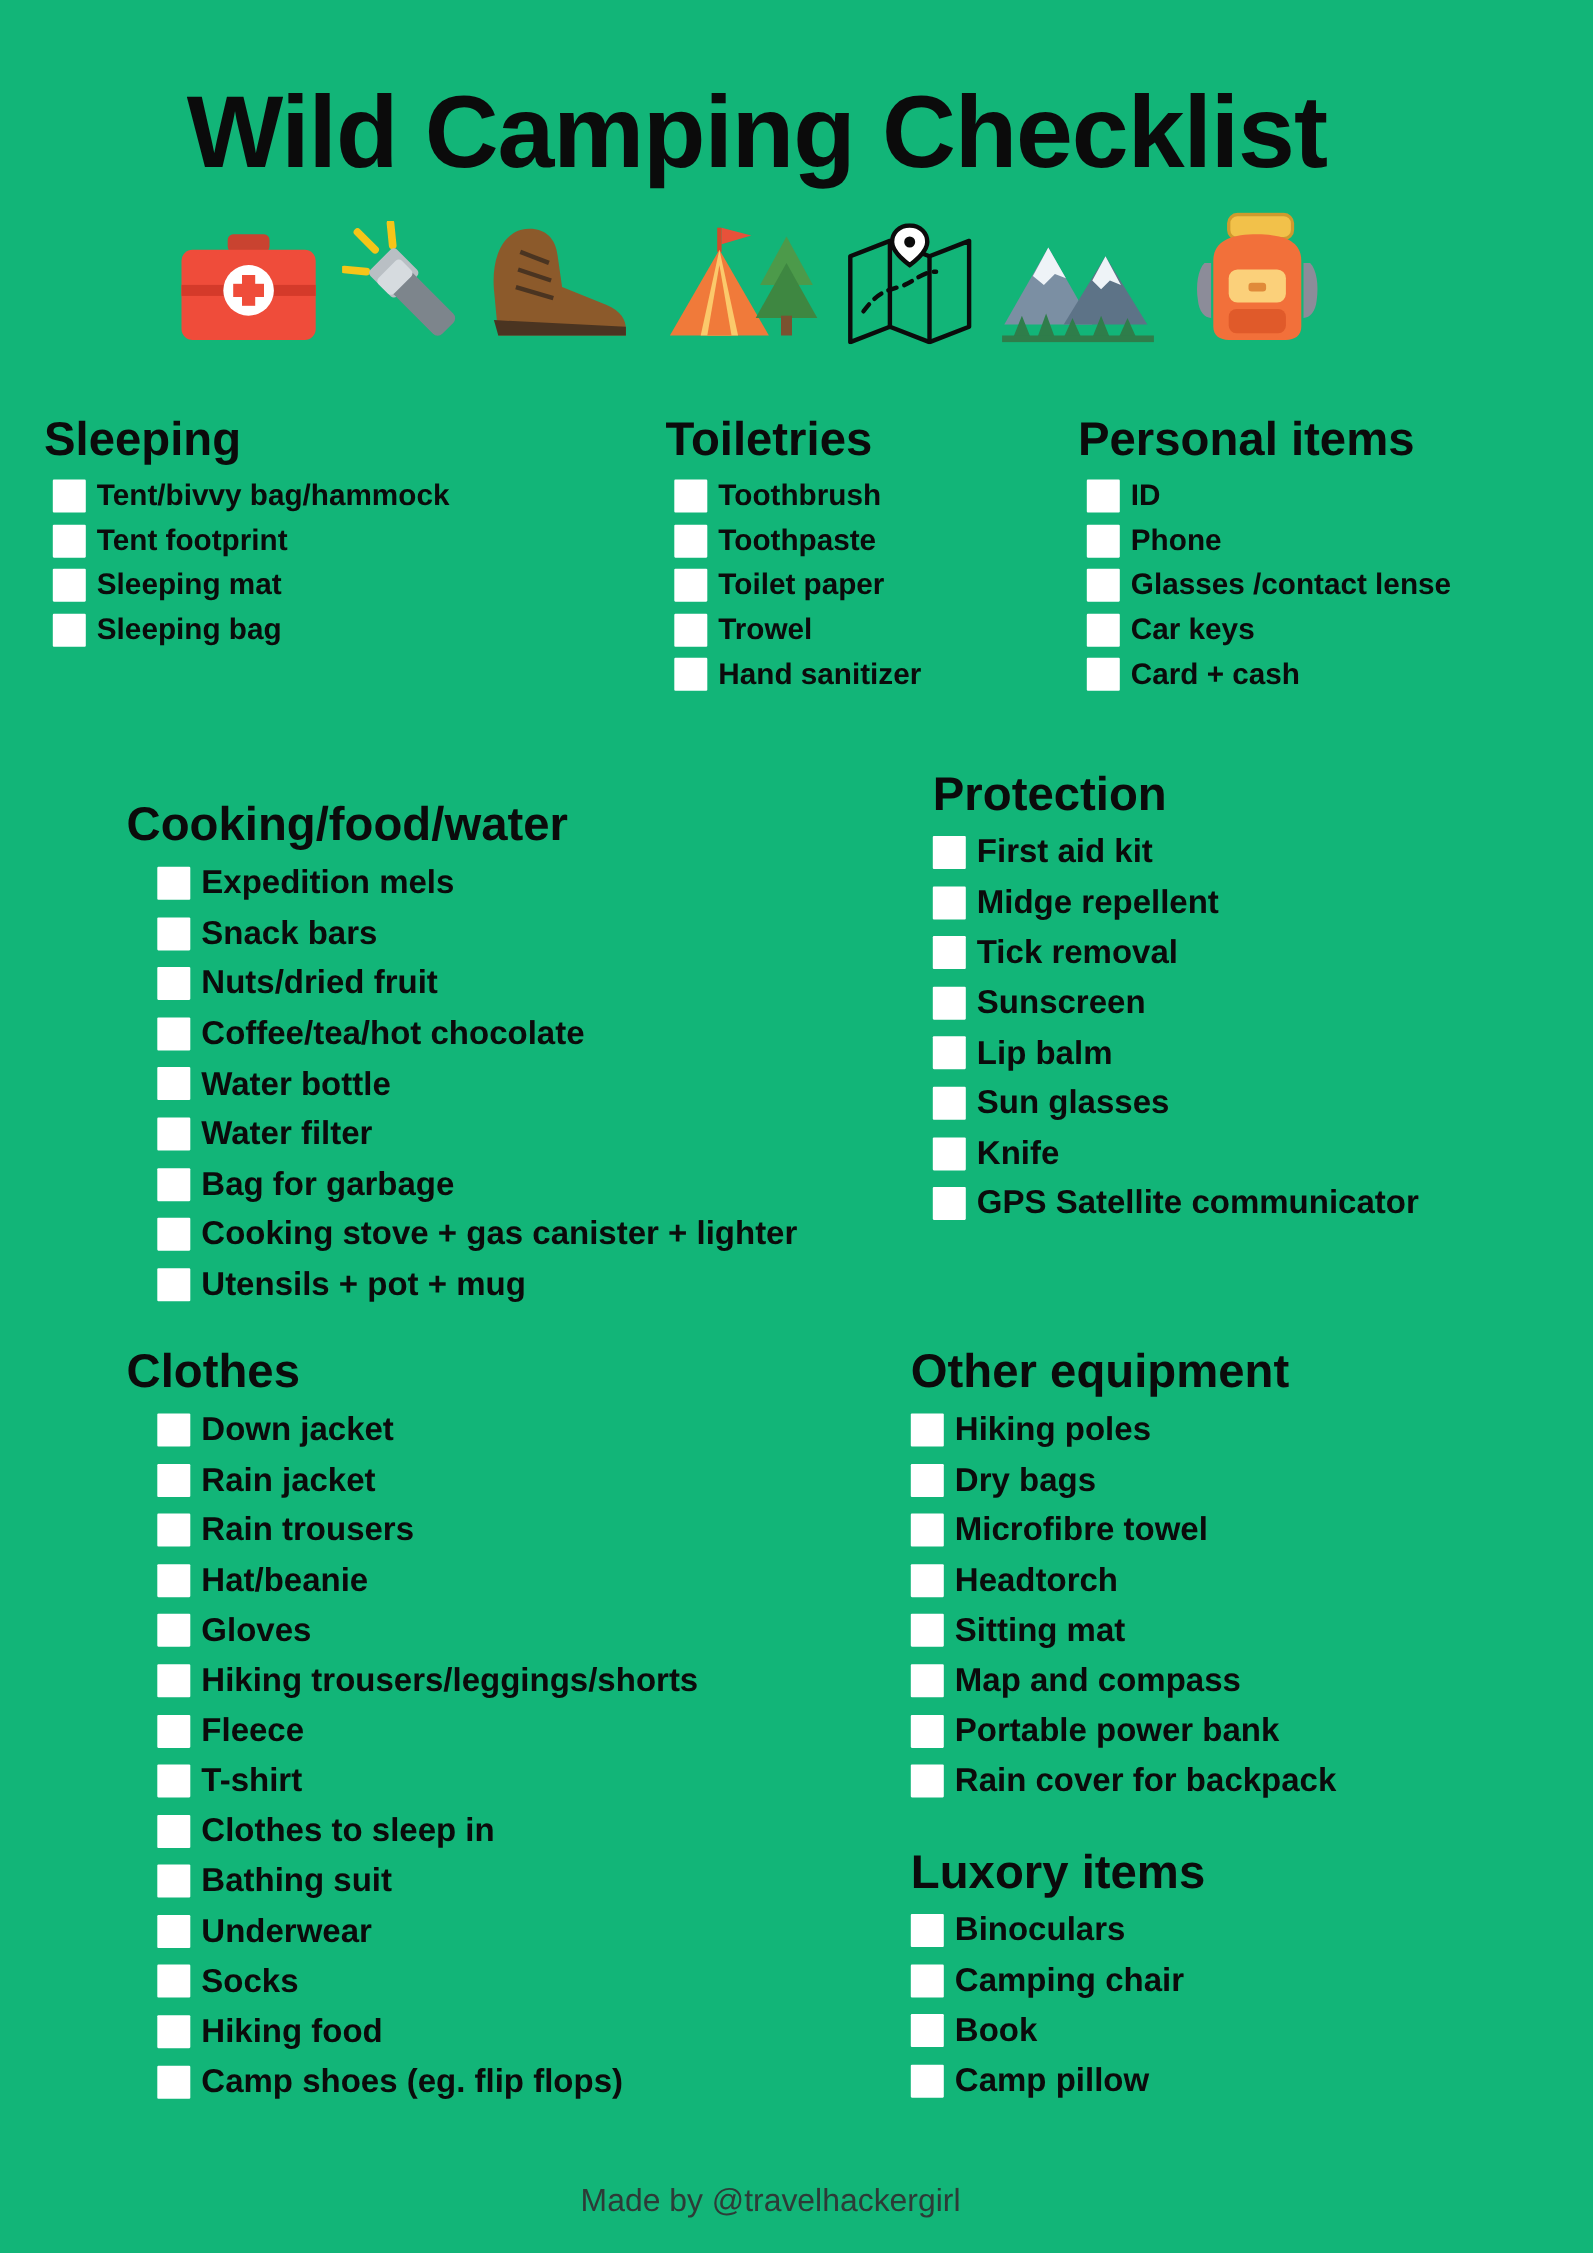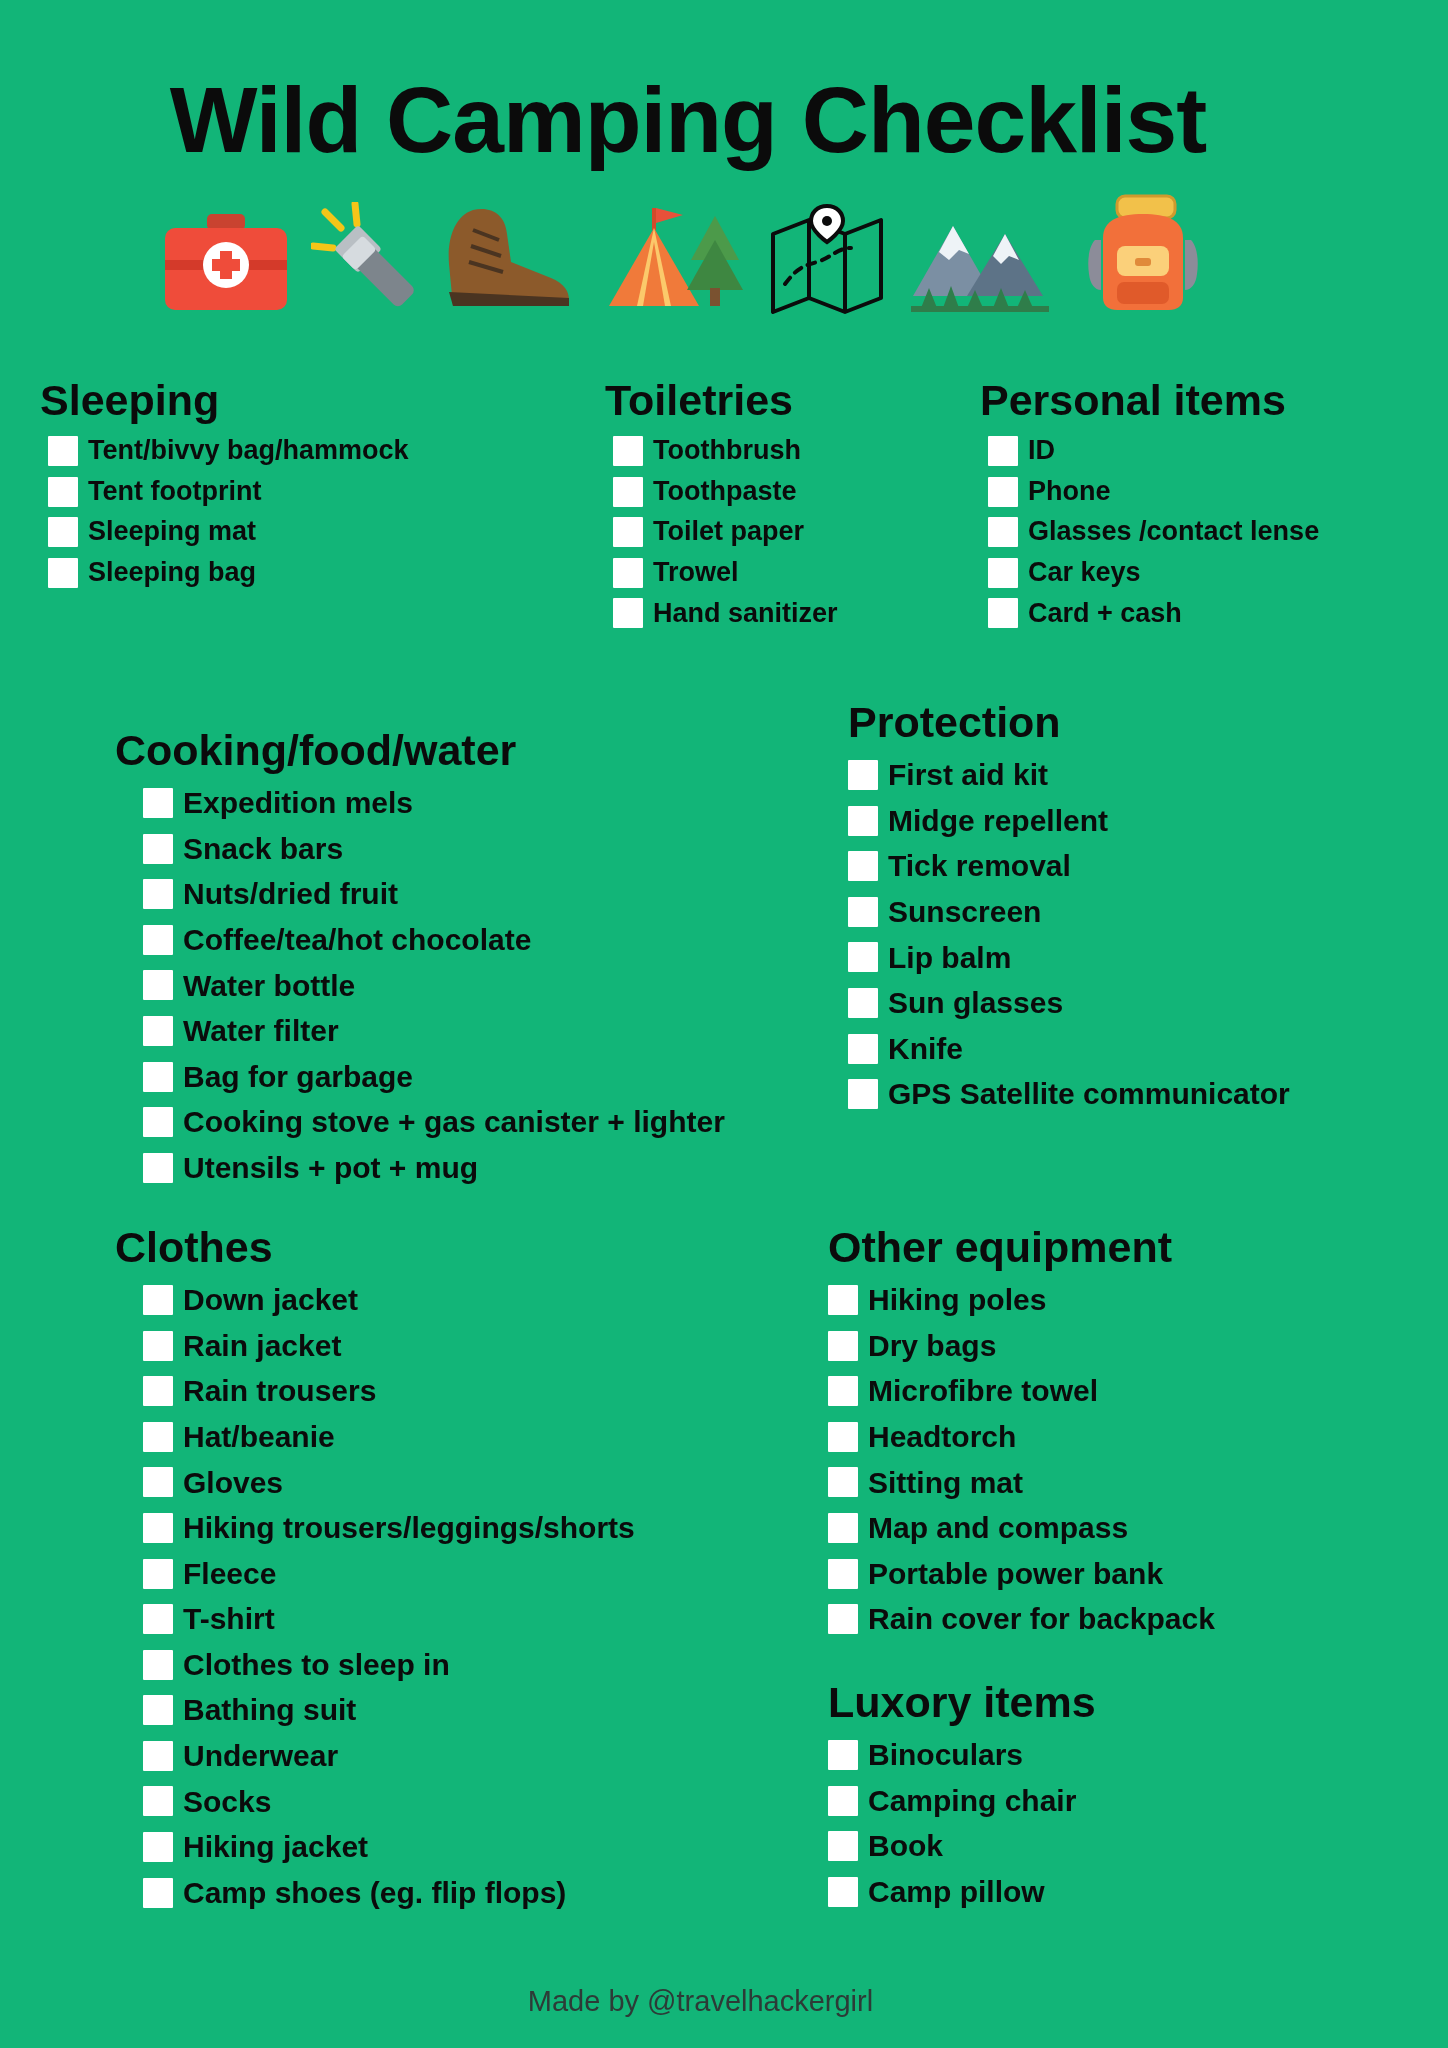--- a/index.html
+++ b/index.html
@@ -398,21 +398,21 @@
       <div class="item">
           <span class="box"></span>
           <span class="label">Underwear</span>
         </div>
       <div class="item">
           <span class="box"></span>
           <span class="label">Socks</span>
         </div>
       <div class="item">
           <span class="box"></span>
-          <span class="label">Hiking jacket</span>
+          <span class="label">Hiking food</span>
         </div>
       <div class="item">
           <span class="box"></span>
           <span class="label">Camp shoes (eg. flip flops)</span>
         </div>
     </div>
   </div>
 
   <div class="blk" id="blk-other">
     <div class="section-title">Other equipment</div>

